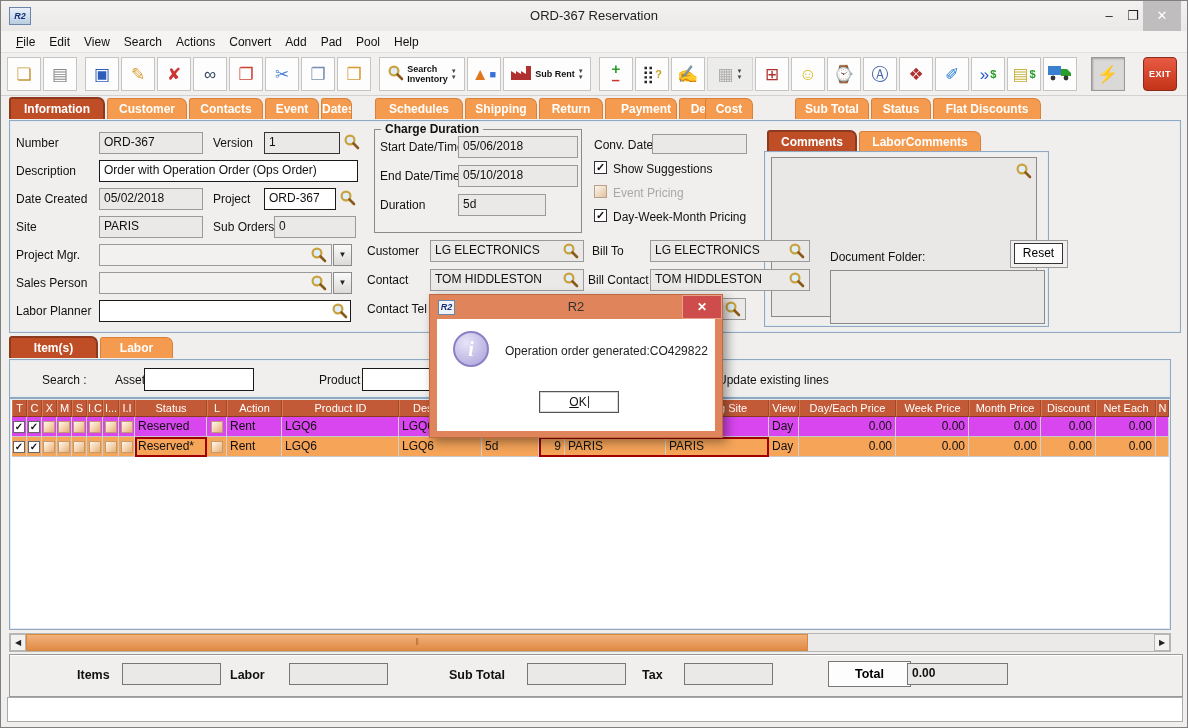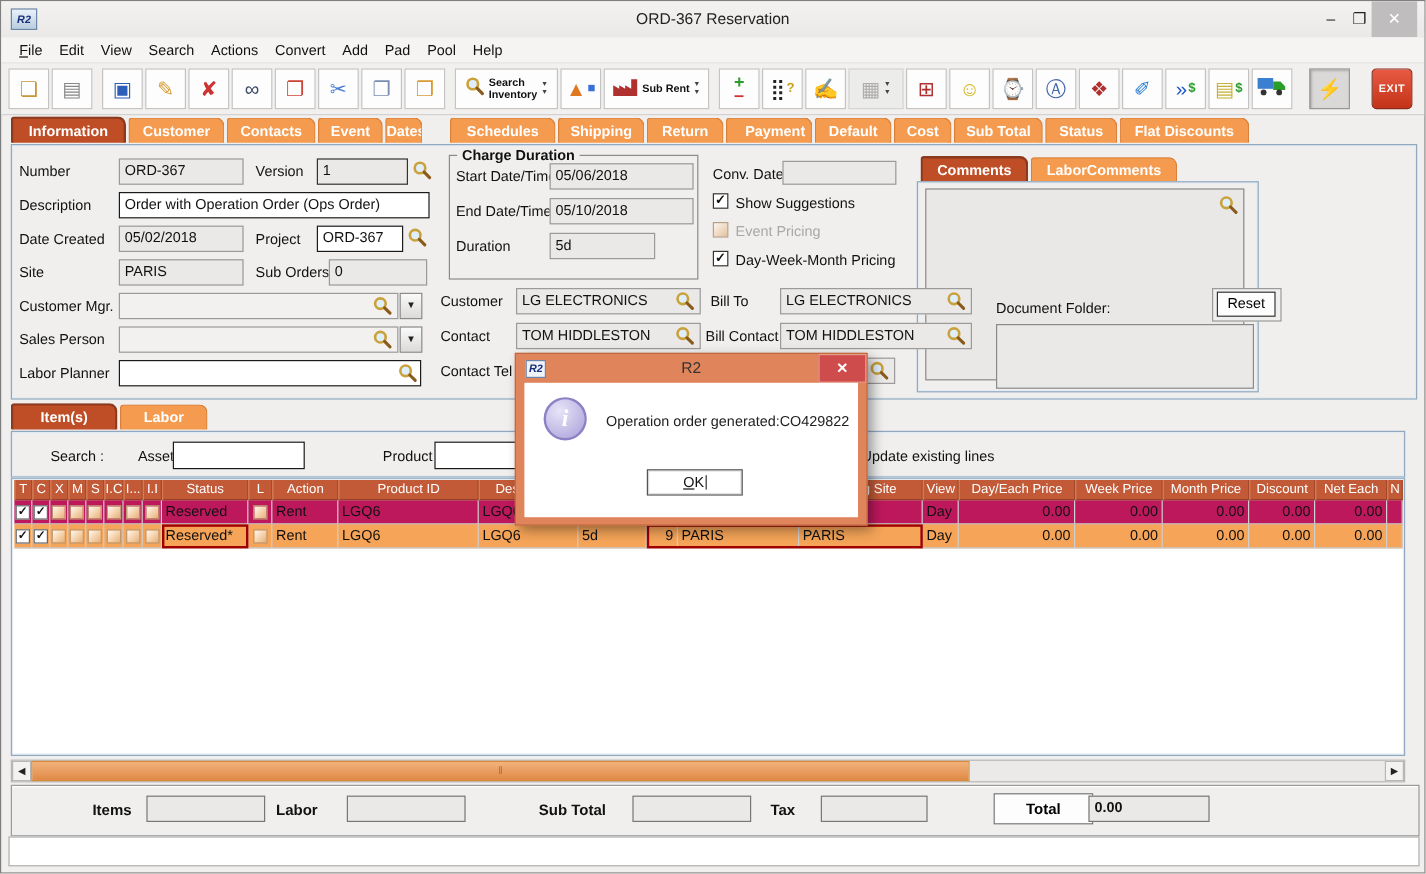--- a/index.html
+++ b/index.html
@@ -246,21 +246,21 @@
       <div class="tab sel" style="left: 0px; width: 96px;">Information</div>
       <div class="tab" style="left: 98px; width: 80px;">Customer</div>
       <div class="tab" style="left: 180px; width: 74px;">Contacts</div>
       <div class="tab" style="left: 256px; width: 54px;">Event</div>
       <div class="tab" style="left: 312px; width: 31px;">Dates</div>
       <div class="tab" style="left: 366px; width: 88px;">Schedules</div>
       <div class="tab" style="left: 456px; width: 72px;">Shipping</div>
       <div class="tab" style="left: 530px; width: 64px;">Return</div>
       <div class="tab" style="left: 596px; width: 72px; padding-left: 10px;">Payment</div>
       <div class="tab" style="left: 670px; width: 64px;">Default</div>
-      <div class="tab" style="left: 736px; width: 48px;">Cost</div>
+      <div class="tab" style="left: 696px; width: 48px;">Cost</div>
       <div class="tab" style="left: 786px; width: 74px;">Sub Total</div>
       <div class="tab" style="left: 862px; width: 60px;">Status</div>
       <div class="tab" style="left: 924px; width: 108px;">Flat Discounts</div>
     </div>
 
   <div class="panel" style="left:8px;top:119px;width:1172px;height:213px;background:#f0efee;">
 
     <div class="lbl" style="left:6px;top:15px;">Number</div>
     <div class="fld" style="left:89px;top:11px;width:104px;">ORD-367</div>
     <div class="lbl" style="left:203px;top:15px;">Version</div>
@@ -280,21 +280,21 @@
     <span class="maghost" style="left:329px;top:68px;"><svg width="17" height="17" viewBox="0 0 17 17">
           <circle cx="7" cy="7" r="4.4" fill="#dfeefc" stroke="#caa23c" stroke-width="2.2"></circle>
           <line x1="10.5" y1="10.5" x2="15" y2="15" stroke="#8a5a1a" stroke-width="2.6" stroke-linecap="round"></line>
         </svg></span>
 
     <div class="lbl" style="left:6px;top:99px;">Site</div>
     <div class="fld" style="left:89px;top:95px;width:104px;">PARIS</div>
     <div class="lbl" style="left:203px;top:99px;">Sub Orders</div>
     <div class="fld" style="left:264px;top:95px;width:82px;">0</div>
 
-    <div class="lbl" style="left:6px;top:127px;">Customer Mgr.</div>
+    <div class="lbl" style="left:6px;top:127px;">Project Mgr.</div>
     <div class="fld" style="left:89px;top:123px;width:233px;background:#f2f1f0;"></div>
     <span class="maghost" style="left:300px;top:125px;"><svg width="17" height="17" viewBox="0 0 17 17">
           <circle cx="7" cy="7" r="4.4" fill="#dfeefc" stroke="#caa23c" stroke-width="2.2"></circle>
           <line x1="10.5" y1="10.5" x2="15" y2="15" stroke="#8a5a1a" stroke-width="2.6" stroke-linecap="round"></line>
         </svg></span>
     <div class="ddbtn" style="left:323px;top:123px;">▼</div>
 
     <div class="lbl" style="left:6px;top:155px;">Sales Person</div>
     <div class="fld" style="left:89px;top:151px;width:233px;background:#f2f1f0;"></div>
     <span class="maghost" style="left:300px;top:153px;"><svg width="17" height="17" viewBox="0 0 17 17">
@@ -419,21 +419,21 @@
         <div class="hcell" style="width: 103px;">Staging Site</div>
         <div class="hcell" style="width: 30px;">View</div>
         <div class="hcell" style="width: 97px;">Day/Each Price</div>
         <div class="hcell" style="width: 73px;">Week Price</div>
         <div class="hcell" style="width: 72px;">Month Price</div>
         <div class="hcell" style="width: 55px;">Discount</div>
         <div class="hcell" style="width: 60px;">Net Each</div>
         <div class="hcell" style="width: 13px;">N</div>
       </div>
     <div id="gridbody">
-        <div class="drow" style="background: #be185d;">
+        <div class="drow" style="background: #d946ef;">
           <div class="dcell ckc" style="width: 15px;">
             <span class="gck on"></span>
           </div>
           <div class="dcell ckc" style="width: 15px;">
             <span class="gck on"></span>
           </div>
           <div class="dcell ckc" style="width: 15px;">
             <span class="gck off"></span>
           </div>
           <div class="dcell ckc" style="width: 15px;">

